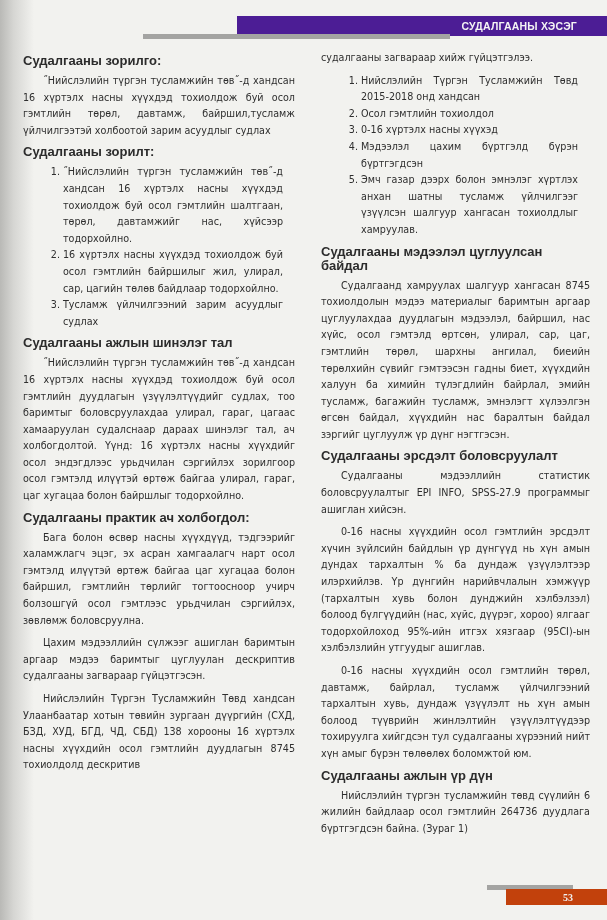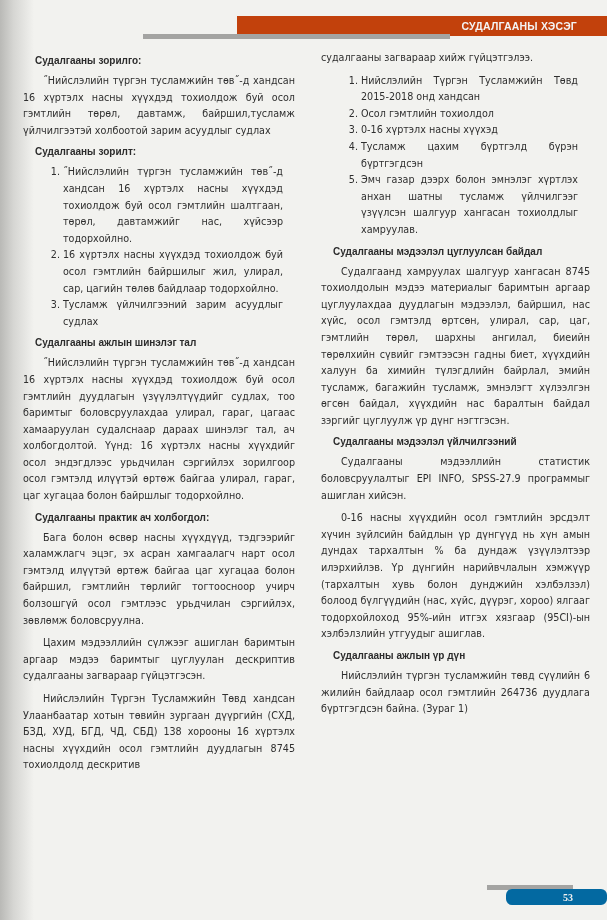--- a/index.html
+++ b/index.html
@@ -9,49 +9,49 @@
     font-family: "DejaVu Sans", sans-serif;
     color: #2e2e2e;
   }
   .spine {
     position: absolute; left: 0; top: 0; width: 34px; height: 920px;
     background: linear-gradient(to right, #b9b9b6 0%, #d6d6d3 40%, rgba(242,242,239,0) 100%);
     pointer-events: none;
   }
   .header-dark {
     position: absolute; left: 237px; top: 16px; width: 370px; height: 20px;
-    background: #c2410c;
+    background: #4c1d95;
     color: #f4f4f4; font-family: "Liberation Sans", sans-serif; font-weight: bold;
     font-size: 10.5px; letter-spacing: 0.2px;
     display: flex; align-items: center; justify-content: flex-end; padding-right: 30px; box-sizing: border-box;
   }
   .header-light {
     position: absolute; left: 143px; top: 34px; width: 307px; height: 5px;
     background: #a4a4a2;
   }
   .col { position: absolute; top: 50px; font-size: 9.6px; line-height: 16.6px; }
   .col.left { left: 23px; width: 272px; }
   .col.right { left: 321px; width: 269px; }
   h3 {
-    font-family: "Liberation Sans", sans-serif; font-weight: bold; font-size: 10px;
-    margin: 4px 0 5px 12px; color: #2c2c2c; line-height: 14px;
+    font-family: "Liberation Sans", sans-serif; font-weight: bold; font-size: 13px;
+    margin: 4px 0 5px 0; color: #2c2c2c; line-height: 14px;
   }
   p { margin: 0 0 6px 0; text-align: justify; text-indent: 20px; }
   p.noindent { text-indent: 0; }
   ol { margin: 0 12px 6px 0; padding-left: 40px; }
   ol li { text-align: justify; }
   .footer-light {
     position: absolute; left: 487px; top: 885px; width: 86px; height: 5px;
     background: #a4a4a2;
   }
   .footer-dark {
     position: absolute; left: 506px; top: 889px; width: 101px; height: 16px;
-    background: #0369a1;
+    background: #c2410c;
     color: #f0f0f0; font-family: "Liberation Serif", serif; font-weight: bold; font-size: 10px;
-    display: flex; align-items: center; justify-content: flex-end; padding-right: 34px; box-sizing: border-box; border-radius: 6px;
+    display: flex; align-items: center; justify-content: flex-end; padding-right: 34px; box-sizing: border-box;
   }
 </style>
 </head>
 <body>
 
 <div class="spine"></div>
 
 <div class="header-dark">
   <span>СУДАЛГААНЫ ХЭСЭГ</span>
 </div>
@@ -79,30 +79,31 @@
   <p>Нийслэлийн Түргэн Тусламжийн Төвд хандсан Улаанбаатар хотын төвийн зургаан дүүргийн (СХД, БЗД, ХУД, БГД, ЧД, СБД) 138 хорооны 16 хүртэлх насны хүүхдийн осол гэмтлийн дуудлагын 8745 тохиолдолд дескритив</p>
 </div>
 
 <div class="col right">
   <p class="noindent">судалгааны загвараар хийж гүйцэтгэлээ.</p>
 
   <ol>
     <li>Нийслэлийн Түргэн Тусламжийн Төвд 2015-2018 онд хандсан</li>
     <li>Осол гэмтлийн тохиолдол</li>
     <li>0-16 хүртэлх насны хүүхэд</li>
-    <li>Тусламж цахим бүртгэлд бүрэн бүртгэгдсэн</li>
+    <li>Мэдээлэл цахим бүртгэлд бүрэн бүртгэгдсэн</li>
     <li>Эмч газар дээрх болон эмнэлэг хүртлэх анхан шатны тусламж үйлчилгээг үзүүлсэн шалгуур хангасан тохиолдлыг хамруулав.</li>
   </ol>
 
   <h3>Судалгааны мэдээлэл цуглуулсан байдал</h3>
   <p>Судалгаанд хамруулах шалгуур хангасан 8745 тохиолдолын мэдээ материалыг баримтын аргаар цуглуулахдаа дуудлагын мэдээлэл, байршил, нас хүйс, осол гэмтэлд өртсөн, улирал, сар, цаг, гэмтлийн төрөл, шархны ангилал, биеийн төрөлхийн сүвийг гэмтээсэн гадны биет, хүүхдийн халуун ба химийн түлэгдлийн байрлал, эмийн тусламж, багажийн тусламж, эмнэлэгт хүлээлгэн өгсөн байдал, хүүхдийн нас баралтын байдал зэргийг цуглуулж үр дүнг нэгтгэсэн.</p>
 
-  <h3>Судалгааны мэдээлэл үйлчилгээний</h3>
+  <h3>Судалгааны эрсдэлт боловсруулалт</h3>
   <p>Судалгааны мэдээллийн статистик боловсруулалтыг EPI INFO, SPSS-27.9 программыг ашиглан хийсэн.</p>
   <p>0-16 насны хүүхдийн осол гэмтлийн эрсдэлт хүчин зүйлсийн байдлын үр дүнгүүд нь хүн амын дундах тархалтын % ба дундаж үзүүлэлтээр илэрхийлэв. Үр дүнгийн нарийвчлалын хэмжүүр (тархалтын хувь болон дунджийн хэлбэлзэл) болоод бүлгүүдийн (нас, хүйс, дүүрэг, хороо) ялгааг тодорхойлоход 95%-ийн итгэх хязгаар (95CI)-ын хэлбэлзлийн утгуудыг ашиглав.</p>
+  <p>0-16 насны хүүхдийн осол гэмтлийн төрөл, давтамж, байрлал, тусламж үйлчилгээний тархалтын хувь, дундаж үзүүлэлт нь хүн амын болоод түүврийн жинлэлтийн үзүүлэлтүүдээр тохируулга хийгдсэн тул судалгааны хүрээний нийт хүн амыг бүрэн төлөөлөх боломжтой юм.</p>
 
   <h3>Судалгааны ажлын үр дүн</h3>
   <p>Нийслэлийн түргэн тусламжийн төвд сүүлийн 6 жилийн байдлаар осол гэмтлийн 264736 дуудлага бүртгэгдсэн байна. (Зураг 1)</p>
 </div>
 
 <div class="footer-light"></div>
 <div class="footer-dark">
   <span>53</span>
 </div>
 

